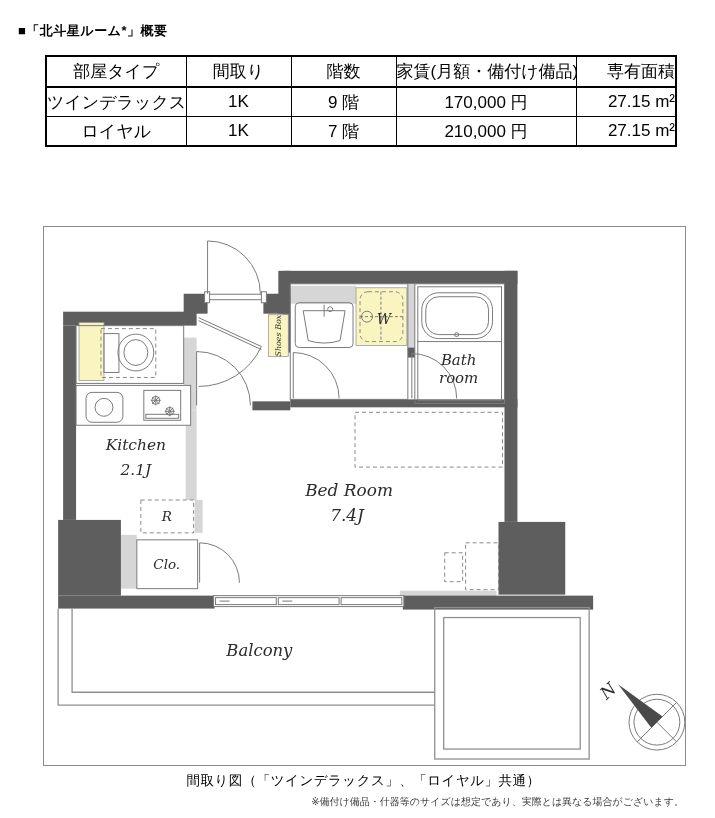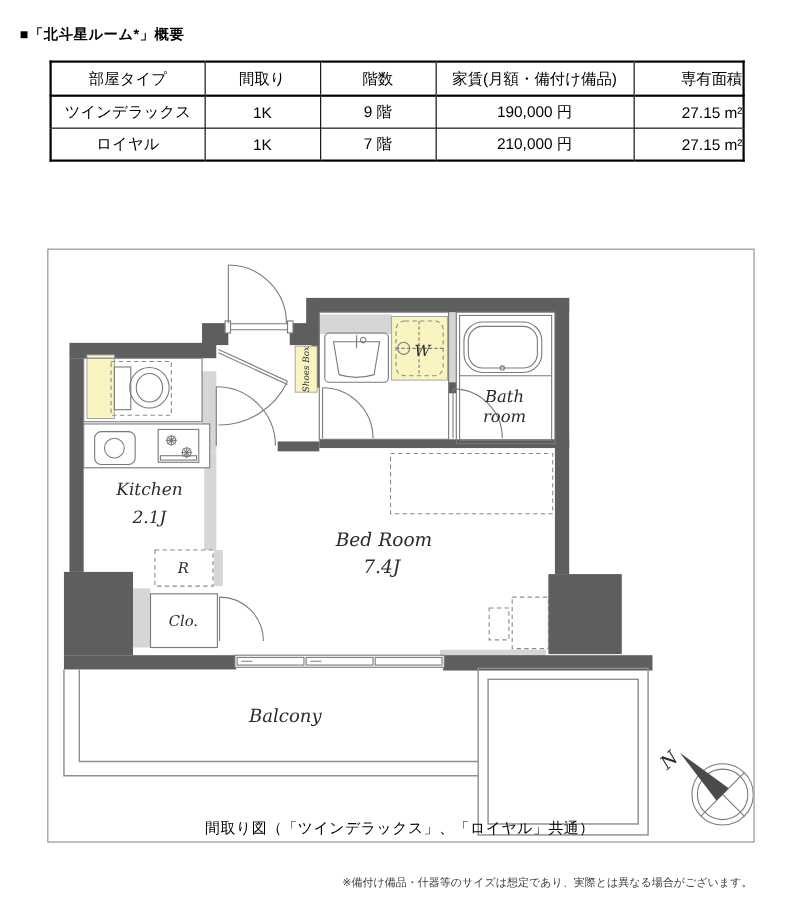--- a/index.html
+++ b/index.html
@@ -6,21 +6,21 @@
   body{
     width:715px;height:818px;position:relative;overflow:hidden;background:#fff;
     font-family:"Liberation Sans","DejaVu Sans",sans-serif;color:#000;
   }
   .page-title{
     position:absolute;left:18px;top:22px;font-size:13px;font-weight:600;letter-spacing:.5px;
   }
   
   .spec-table{
     position:absolute;left:45px;top:55px;width:630px;border-collapse:collapse;
-    font-size:14px;table-layout:fixed;
+    font-size:17px;table-layout:fixed;
   }
   .spec-table th,.spec-table td{
     border:1px solid #000;text-align:center;padding:0;height:28px;font-weight:400;
     overflow:hidden;white-space:nowrap;
   }
   .spec-table th{height:29px;border-bottom:2.5px solid #000;}
   .spec-table{border:2px solid #000;outline:none;}
   .spec-table th:first-child,.spec-table td:first-child{border-left:2px solid #000;}
   .spec-table th:last-child,.spec-table td:last-child{border-right:2px solid #000;text-align:right;}
   .spec-table tr:last-child td{border-bottom:2px solid #000;}
@@ -34,21 +34,21 @@
   .wall{fill:var(--wall,#5e5e5e);}
   .lwall{fill:var(--light-wall,#d6d6d6);}
   .yellow{fill:var(--highlight-yellow,#faf5c0);stroke:#9a9a9a;stroke-width:.8;}
   .ln{fill:none;stroke:var(--line,#7a7a7a);stroke-width:1;}
   .lnw{fill:#fff;stroke:var(--line,#7a7a7a);stroke-width:1;}
   .dash{fill:none;stroke:#8a8a8a;stroke-width:1;stroke-dasharray:4 3;}
   .bal{fill:none;stroke:#8f8f8f;stroke-width:1.3;}
   .lbl{font-family:"DejaVu Serif","Liberation Serif",serif;font-style:italic;fill:#2b2b2b;}
   
   .plan-caption{
-    position:absolute;left:43px;top:744px;width:641px;text-align:center;
+    position:absolute;left:43px;top:772px;width:641px;text-align:center;
     font-size:13.5px;letter-spacing:.5px;
   }
   .plan-footnote{
     position:absolute;left:43px;top:795px;width:641px;text-align:right;
     font-size:10px;color:#3c3c3c;
   }
 </style>
 </head>
 <body>
 
@@ -69,21 +69,21 @@
       <th>階数</th>
       <th>家賃(月額・備付け備品)</th>
       <th>専有面積</th>
     </tr>
   </thead>
   <tbody>
     <tr>
       <td>ツインデラックス</td>
       <td>1K</td>
       <td>9 階</td>
-      <td>190,000 円</td>
+      <td>170,000 円</td>
       <td>27.15 m²</td>
     </tr>
     <tr>
       <td>ロイヤル</td>
       <td>1K</td>
       <td>7 階</td>
       <td>210,000 円</td>
       <td>27.15 m²</td>
     </tr>
   </tbody>

